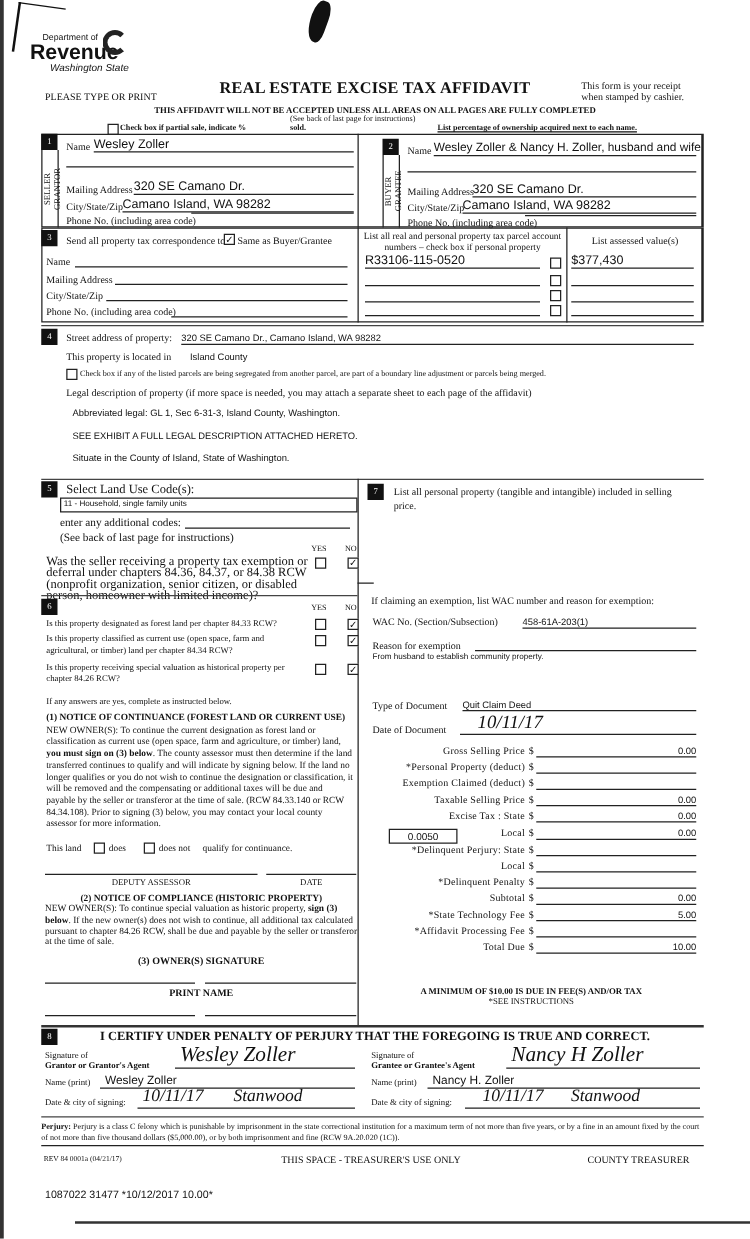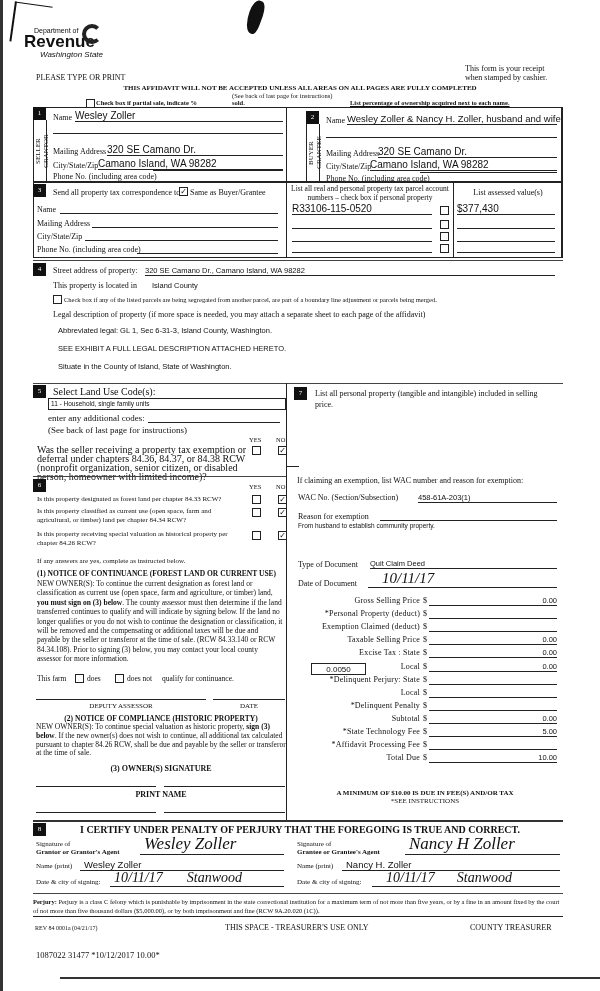--- a/index.html
+++ b/index.html
@@ -1,18 +1,18 @@
 <!DOCTYPE html>
 <html><head>
 <meta charset="utf-8">
 <style>
   * { box-sizing: border-box; margin: 0; padding: 0; }
   body { width: 600px; height: 991px; background: #fff; font-family: "Liberation Serif", serif; color: #111; position: relative; overflow: hidden; }
   .abs { position: absolute; }
-  .mono { font-family: Liberation Serif, serif; }
+  .mono { font-family: Liberation Sans, sans-serif; }
   .leftedge { position:absolute; left:0; top:0; width:3px; height:991px; background:#333; }
   .logo-dept { font-family:"Liberation Sans",sans-serif; font-size:7px; }
   .logo-rev { font-family:"Liberation Sans",sans-serif; font-size:17px; font-weight:bold; line-height:16px; }
   .logo-wa { font-family:"Liberation Sans",sans-serif; font-size:8px; font-style:italic; }
   .title { font-size:13px; font-weight:bold; letter-spacing:0.2px; }
   .small { font-size:8px; }
   .tiny { font-size:6.5px; }
   .bold { font-weight:bold; }
   .box { border:1px solid #222; }
   .badge { position:absolute; width:13px; height:13px; background:#111; color:#fff; font-size:7px; text-align:center; line-height:13px; }
@@ -38,20 +38,21 @@
 </div>
 <div class="abs" style="left:24px;top:27px;">
   <div class="logo-dept" style="margin-left:10px;">Department of</div>
   <div class="logo-rev">Revenue</div>
   <div class="logo-wa" style="margin-left:16px;">Washington State</div>
 </div>
 <div class="abs" style="left:82px;top:24px;width:20px;height:20px;border:4px solid #222;border-radius:50%;border-right-color:transparent;"></div>
 
 <div class="abs small" style="left:36px;top:73px;">PLEASE TYPE OR PRINT</div>
 <div class="abs c" style="left:170px;top:62px;width:260px;">
+  <div class="title">REAL ESTATE EXCISE TAX AFFIDAVIT</div>
 </div>
 <div class="abs small" style="left:465px;top:64px;">
   <div>This form is your receipt</div>
   <div>when stamped by cashier.</div>
 </div>
 <div class="abs c bold" style="left:0;top:84px;width:600px;font-size:7px;">THIS AFFIDAVIT WILL NOT BE ACCEPTED UNLESS ALL AREAS ON ALL PAGES ARE FULLY COMPLETED</div>
 <div class="abs tiny" style="left:232px;top:92px;">(See back of last page for instructions)</div>
 <div class="cb" style="left:86px;top:99px;"></div>
 <div class="abs bold tiny" style="left:96px;top:99px;">Check box if partial sale, indicate %</div>
 <div class="abs bold tiny" style="left:232px;top:99px;">sold.</div>
@@ -160,21 +161,21 @@
 <div class="abs" style="left:37px;top:507px;width:210px;font-size:7px;line-height:9px;">Is this property classified as current use (open space, farm and agricultural, or timber) land per chapter 84.34 RCW?</div>
 <div class="cb" style="left:252px;top:508px;"></div>
 <div class="cb" style="left:278px;top:508px;">✓</div>
 <div class="abs" style="left:37px;top:530px;width:210px;font-size:7px;line-height:9px;">Is this property receiving special valuation as historical property per chapter 84.26 RCW?</div>
 <div class="cb" style="left:252px;top:531px;"></div>
 <div class="cb" style="left:278px;top:531px;">✓</div>
 
 <div class="abs" style="left:37px;top:557px;font-size:7px;">If any answers are yes, complete as instructed below.</div>
 <div class="abs bold" style="left:37px;top:569px;font-size:7.5px;">(1) NOTICE OF CONTINUANCE  (FOREST LAND OR CURRENT USE)</div>
 <div class="abs" style="left:37px;top:579px;width:246px;font-size:7.5px;line-height:9.4px;"><span>NEW OWNER(S):  To continue the current designation as forest land or classification as current use (open space, farm and agriculture, or timber) land,</span> <b>you must sign on (3) below</b><span>. The county assessor must then determine if the land transferred continues to qualify and will indicate by signing below. If the land no longer qualifies or you do not wish to continue the designation or classification, it will be removed and the compensating or additional taxes will be due and payable by the seller or transferor at the time of sale. (RCW 84.33.140 or RCW 84.34.108). Prior to signing (3) below, you may contact your local county assessor for more information.</span></div>
-<div class="abs" style="left:37px;top:674px;font-size:7.5px;">This farm</div>
+<div class="abs" style="left:37px;top:674px;font-size:7.5px;">This land</div>
 <div class="cb" style="left:75px;top:674px;"></div>
 <div class="abs" style="left:87px;top:674px;font-size:7.5px;">does</div>
 <div class="cb" style="left:115px;top:674px;"></div>
 <div class="abs" style="left:127px;top:674px;font-size:7.5px;">does not</div>
 <div class="abs" style="left:162px;top:674px;font-size:7.5px;">qualify for continuance.</div>
 
 <div class="line" style="left:36px;top:699px;width:170px;"></div>
 <div class="line" style="left:213px;top:699px;width:72px;"></div>
 <div class="abs c" style="left:36px;top:702px;width:170px;font-size:7px;">DEPUTY ASSESSOR</div>
 <div class="abs c" style="left:213px;top:702px;width:72px;font-size:7px;">DATE</div>

